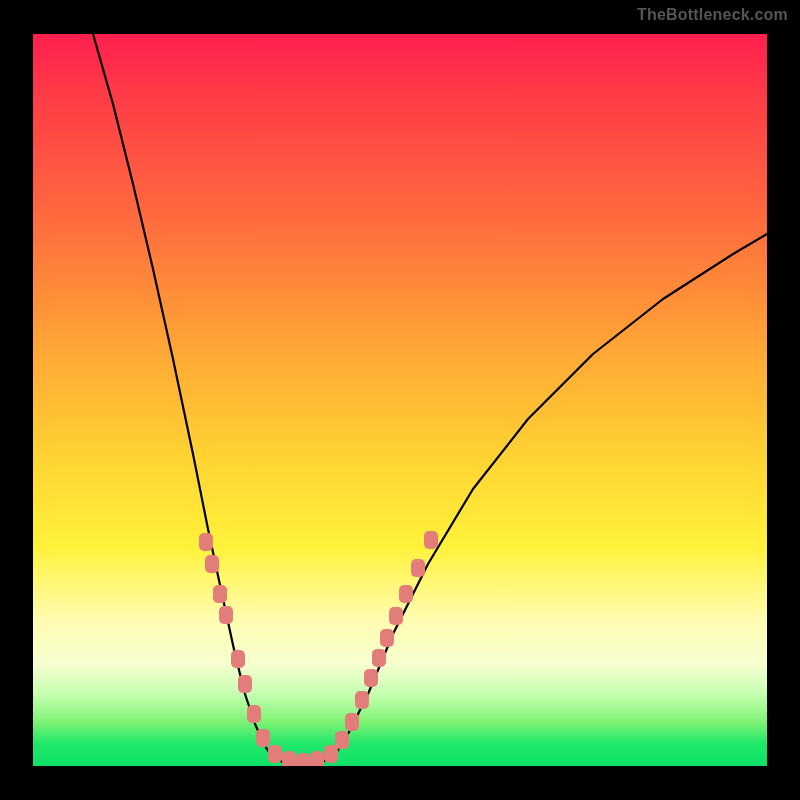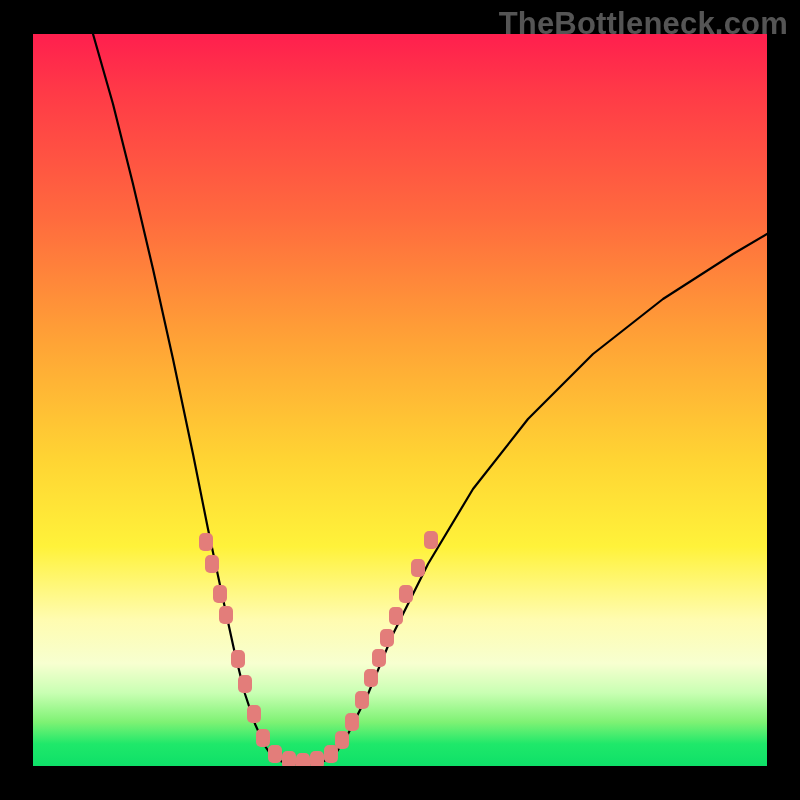--- a/index.html
+++ b/index.html
@@ -14,21 +14,21 @@
     position: relative;
     width: 800px;
     height: 800px;
     background: #000;
   }
   .watermark {
     position: absolute;
     top: 6px;
     right: 12px;
     color: #555;
-    font-size: 31px;
+    font-size: 16px;
     font-weight: 600;
     letter-spacing: 0.2px;
     user-select: none;
   }
   .plot-area {
     position: absolute;
     
     left: 33px;
     top: 34px;
     width: 734px;   

